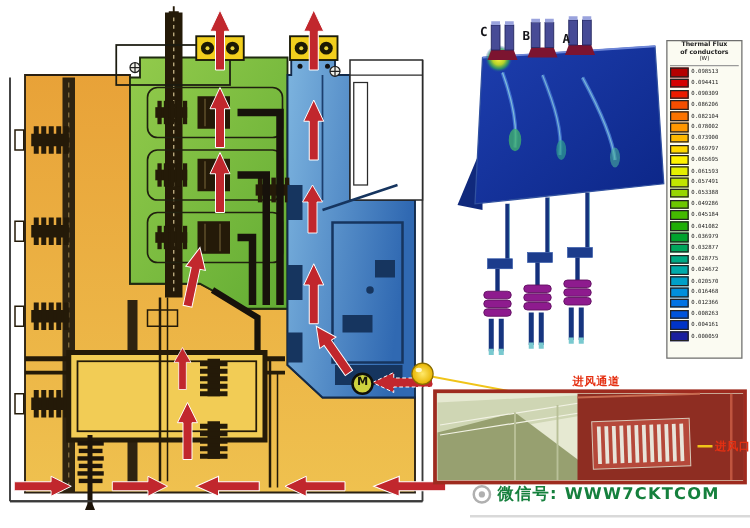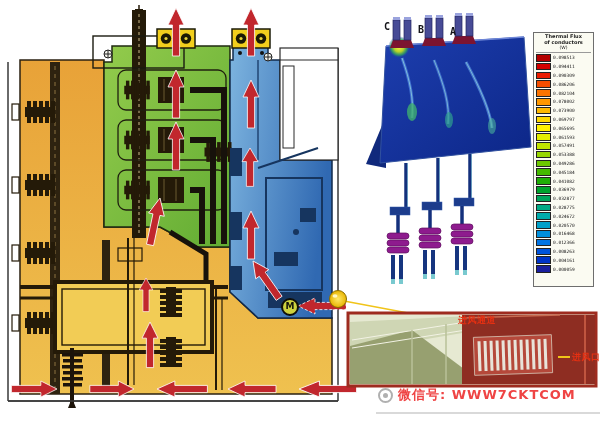--- a/index.html
+++ b/index.html
@@ -14,21 +14,21 @@
           border:1px solid #6e6e6e;box-sizing:border-box;padding:1px 2px 0 2px;}
   .legend-title{font:700 5px "DejaVu Sans",sans-serif;line-height:5.5px;text-align:center;color:#222;
           border-bottom:1px solid #9a9a9a;padding-bottom:1px;margin-bottom:1px;}
   .legend-title .t3{font-weight:400;font-size:4.5px;}
   .legend-row{display:flex;align-items:center;height:8.8px;}
   .legend-swatch{width:15px;height:7.6px;border:0.5px solid #222;margin-right:2px;flex:none;box-sizing:border-box;}
   .legend-val{font:4.5px "DejaVu Sans Mono",monospace;color:#222;white-space:nowrap;}
   .watermark{position:absolute;left:378px;top:386px;width:222px;display:flex;align-items:center;gap:5px;}
   .wm-icon{width:15px;height:15px;border:2px solid #b0b0b0;border-radius:50%;box-sizing:border-box;position:relative;flex:none;}
   .wm-icon::after{content:"";position:absolute;left:3px;top:3px;width:5px;height:5px;border-radius:50%;background:#b0b0b0;}
-  .wm-text{font:700 13px "DejaVu Sans",sans-serif;color:#ef4444;letter-spacing:1px;white-space:nowrap;}
+  .wm-text{font:700 13px "DejaVu Sans",sans-serif;color:#15803d;letter-spacing:1px;white-space:nowrap;}
   .wm-line{position:absolute;left:376px;top:412px;width:224px;height:2px;background:#d9d9d9;}
 </style>
 </head>
 <body>
 
 <div id="canvas">
 
 <svg id="diagram-svg" width="600" height="422" viewBox="0 0 600 422">
   <defs>
     <path id="arrowShape" d="M0 0 L8 17 L3.6 17 L3.6 48 L-3.6 48 L-3.6 17 L-8 17 Z"></path>
@@ -347,21 +347,21 @@
     <line x1="558" y1="357" x2="570" y2="357" stroke="#F0C419" stroke-width="2"></line>
   </g>
 </svg>
 
 <div class="overlay phase-label" style="left:384px;top:21px;">C</div>
 <div class="overlay phase-label" style="left:418px;top:24px;">B</div>
 <div class="overlay phase-label" style="left:450px;top:26px;">A</div>
 
 <div class="overlay fan-label" style="left:284px;top:301px;">M</div>
 
-<div class="overlay cn-label" style="left:458px;top:314px;">进风通道</div>
+<div class="overlay cn-label" style="left:458px;top:299px;">进风通道</div>
 <div class="overlay cn-label" style="left:572px;top:351px;text-align:center;">进风口</div>
 
 <div class="legend">
   <div class="legend-title">
     <div>Thermal Flux</div>
     <div>of conductors</div>
     <div class="t3">(W)</div>
   </div>
   <div>
         <div class="legend-row">

